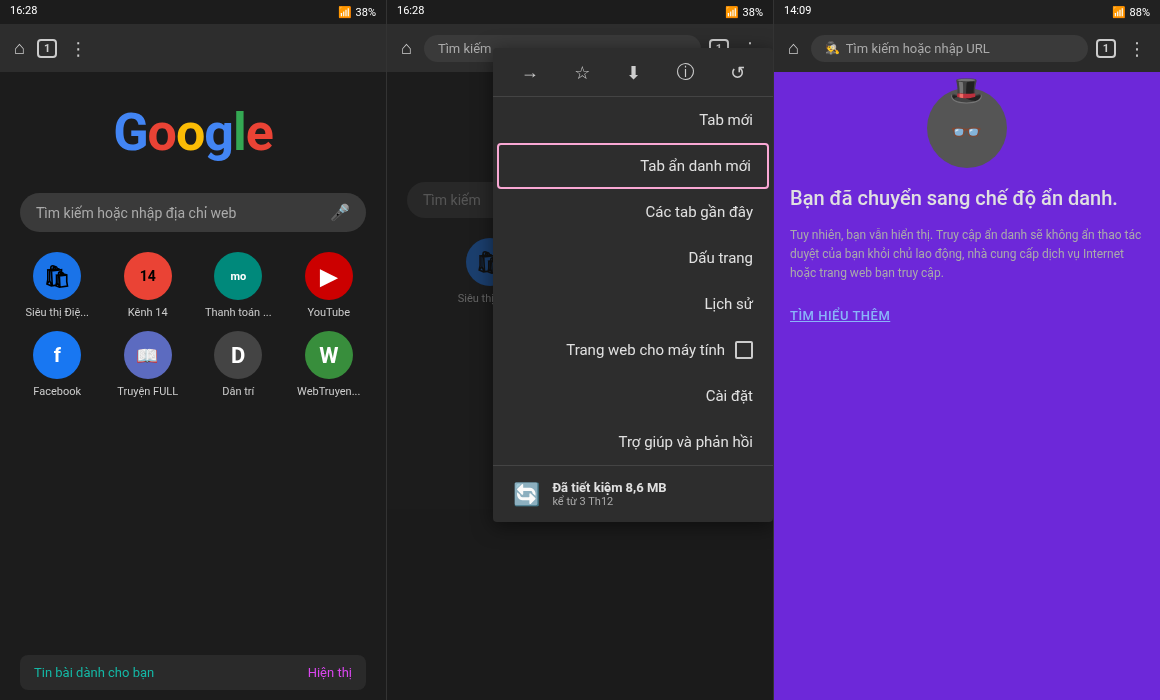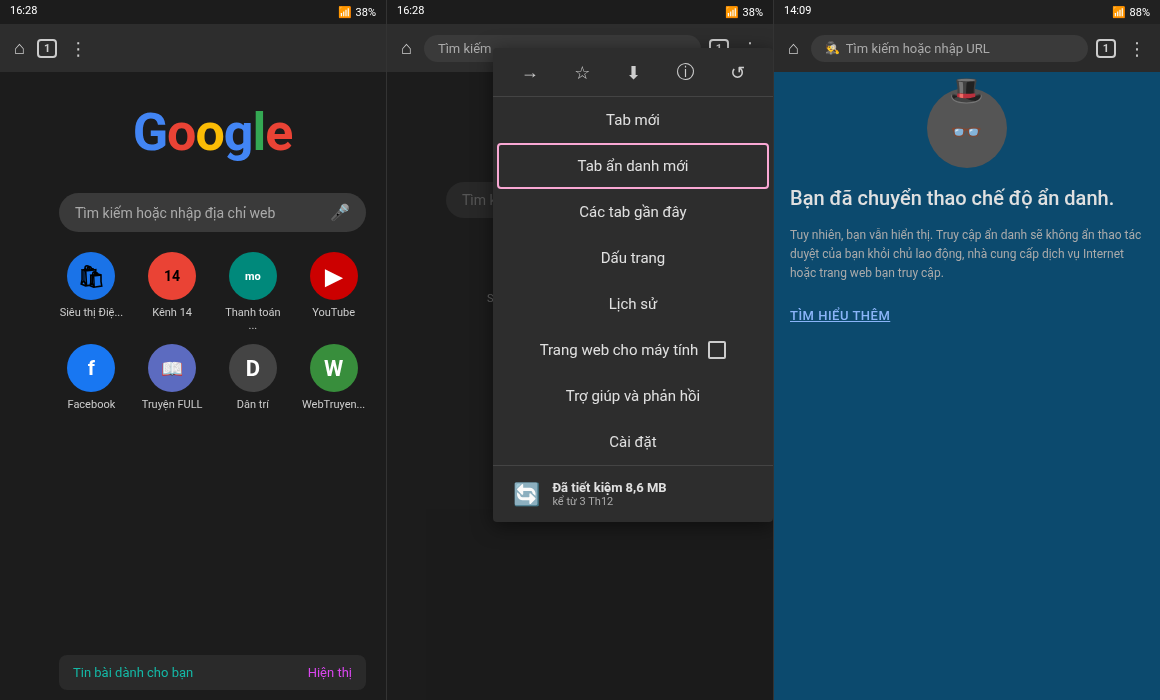--- a/index.html
+++ b/index.html
@@ -68,21 +68,20 @@
       flex: 1;
     }
 
     .browser-content {
       flex: 1;
       background: #1c1c1c;
       display: flex;
       flex-direction: column;
       align-items: center;
       padding: 30px 20px 10px;
-      margin-left: 39px;
     }
 
     .google-logo {
       font-size: 52px;
       font-weight: 700;
       color: #fff;
       margin-bottom: 30px;
       letter-spacing: -1px;
     }
     .google-logo span.blue { color: #4285f4; }
@@ -168,21 +167,21 @@
     }
     .dt-icon { color: #ccc; font-size: 18px; cursor: pointer; }
 
     .dropdown-menu-item {
       padding: 14px 20px;
       font-size: 15px;
       color: #e0e0e0;
       cursor: pointer;
       display: flex;
       align-items: center;
-      justify-content: center;
+      justify-content: flex-end;
       gap: 10px;
     }
     .dropdown-menu-item.highlighted {
       border: 2px solid #f9a8d4;
       margin: 0 4px;
       border-radius: 4px;
       padding: 12px 16px;
     }
 
     .dropdown-savings {
@@ -198,21 +197,21 @@
 
     .checkbox-icon {
       width: 18px;
       height: 18px;
       border: 2px solid #ccc;
       border-radius: 2px;
     }
 
     
     .panel3 {
-      background: #0c4a6e;
+      background: #6d28d9;
     }
 
     .incognito-content {
       padding: 16px;
       flex: 1;
       overflow-y: auto;
     }
     .incognito-title {
       font-size: 20px;
       color: #e0e0e0;
@@ -404,25 +403,25 @@
       <span>Lịch sử</span>
     </div>
 
 
     <div class="dropdown-menu-item">
       <span>Trang web cho máy tính</span>
       <div class="checkbox-icon"></div>
     </div>
 
     <div class="dropdown-menu-item">
+      <span>Cài đặt</span>
+    </div>
+
+    <div class="dropdown-menu-item">
       <span>Trợ giúp và phản hồi</span>
-    </div>
-
-    <div class="dropdown-menu-item">
-      <span>Cài đặt</span>
     </div>
 
     <div class="dropdown-savings">
       <span class="savings-icon">🔄</span>
       <div>
         <div class="savings-text">Đã tiết kiệm 8,6 MB</div>
         <div class="savings-sub">kể từ 3 Th12</div>
       </div>
     </div>
   </div>
@@ -452,17 +451,17 @@
 
   <div class="incognito-content">
 
     <div style="display:flex;justify-content:center;margin-bottom:16px;">
       <div style="width:80px;height:80px;border-radius:50%;background:#555;display:flex;align-items:center;justify-content:center;position:relative;">
         <div style="position:absolute;top:-14px;font-size:28px;">🎩</div>
         <div style="font-size:26px;margin-top:8px;">👓</div>
       </div>
     </div>
 
-    <div class="incognito-title">Bạn đã chuyển thao chế độ ẩn danh.</div>
+    <div class="incognito-title">Bạn đã chuyển sang chế độ ẩn danh.</div>
     <div class="incognito-desc2">Tuy nhiên, bạn vẫn hiển thị. Truy cập ẩn danh sẽ không ẩn thao tác duyệt của bạn khỏi chủ lao động, nhà cung cấp dịch vụ Internet hoặc trang web bạn truy cập.</div>
     <a class="learn-more-link" href="#">TÌM HIỂU THÊM</a>
   </div>
 </div>
 
 </body></html>

